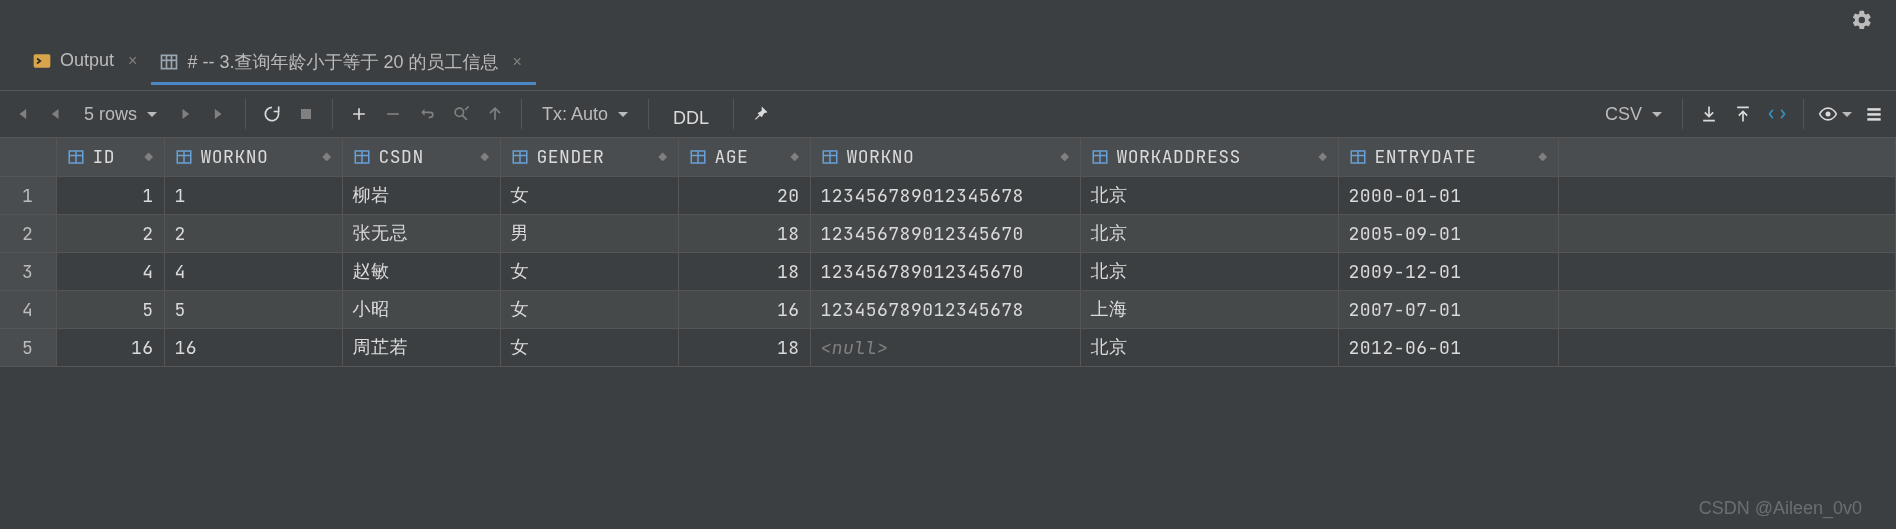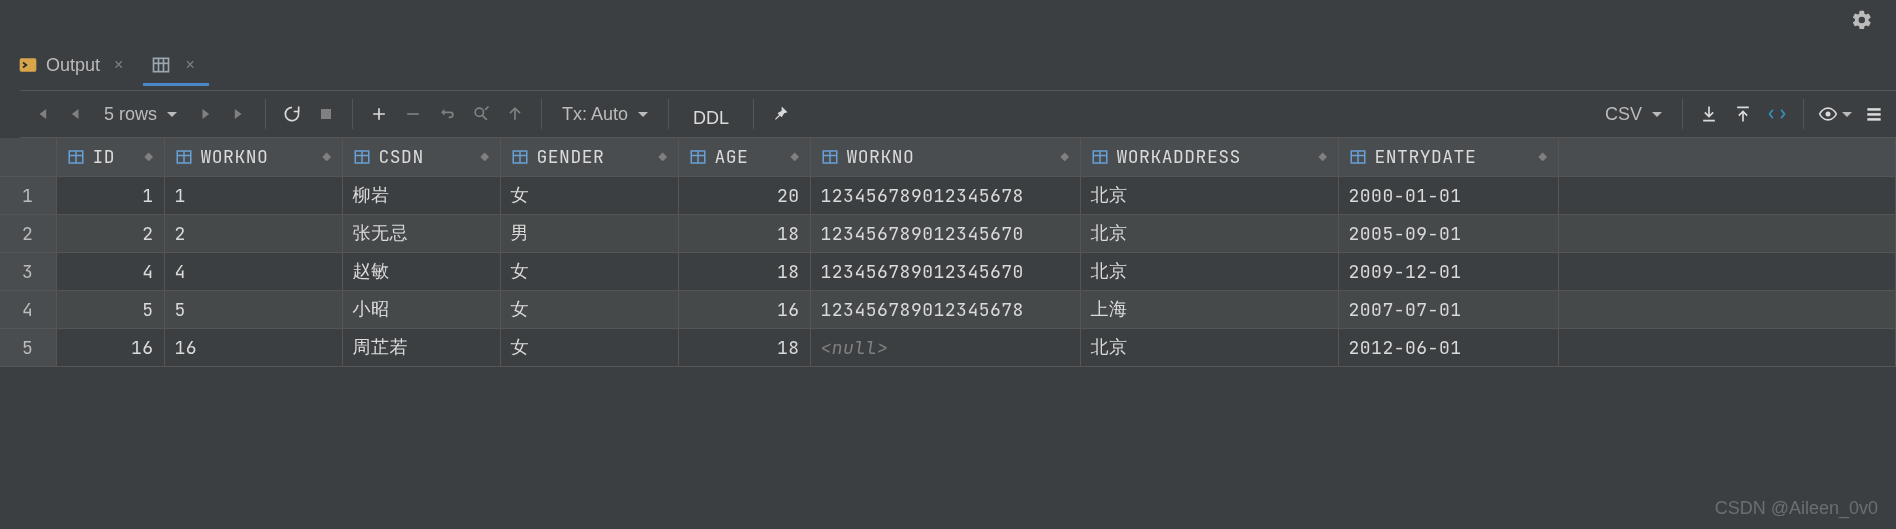--- a/index.html
+++ b/index.html
@@ -40,24 +40,24 @@
   .icon-btn {
     width: 28px; height: 28px;
     display: inline-flex; align-items: center; justify-content: center;
     color: var(--fg); cursor: pointer;
   }
   .icon-btn svg { width: 22px; height: 22px; fill: currentColor; }
 
   
   .tabs {
     display: flex;
-    align-items: center;
+    align-items: flex-start;
     height: 50px;
-    padding-left: 10px;
-    gap: 6px;
+    padding-left: 24px;
+    gap: 0;
   }
   .tab {
     display: flex; align-items: center; gap: 8px;
     padding: 10px 14px 10px 8px;
     color: var(--fg);
     position: relative;
     cursor: pointer;
   }
   .tab.active::after {
     content: "";
@@ -71,21 +71,20 @@
 
   
   .toolbar {
     display: flex;
     align-items: center;
     height: 48px;
     border-top: 1px solid var(--border);
     border-bottom: 1px solid var(--border);
     padding: 0 6px;
     gap: 2px;
-    margin-left: 20px;
   }
   .sep { width: 1px; height: 30px; background: var(--border); margin: 0 8px; }
   .tb-btn {
     min-width: 32px; height: 32px;
     display: inline-flex; align-items: center; justify-content: center;
     color: var(--fg-dim);
     cursor: pointer;
     padding: 0 4px;
   }
   .tb-btn.enabled { color: var(--fg-bright); }
@@ -133,21 +132,21 @@
   .sort-icon { color: var(--fg-dim); font-size: 14px; }
   .grid tbody tr:nth-child(odd) td.cell { background: var(--bg); }
   .grid tbody tr:nth-child(even) td.cell { background: #45494a; }
   .grid tbody td.rownum { background:#4a4d4f; text-align:center; }
   .cell { color: var(--fg-bright); }
   .cell.num { text-align: right; }
   .cell.nullval { color: var(--fg-dim); font-style: italic; }
 
   .watermark {
     position: absolute;
-    right: 18px;
+    right: 34px;
     bottom: 10px;
     color: #6a6f72;
     font-size: 18px;
   }
   .ddl-btn {
     padding: 0 14px;
     height: 30px;
     color: var(--fg-bright);
     display:inline-flex; align-items:flex-end;
     cursor:pointer;
@@ -178,20 +177,21 @@
   </div>
   <div class="tab active">
     <span class="tab-icon">
       <svg viewBox="0 0 24 24">
           <rect x="3" y="4" width="18" height="16" fill="none" stroke="#9aa7b0" stroke-width="2"></rect>
           <line x1="3" y1="10" x2="21" y2="10" stroke="#9aa7b0" stroke-width="2"></line>
           <line x1="9" y1="4" x2="9" y2="20" stroke="#9aa7b0" stroke-width="2"></line>
           <line x1="15" y1="4" x2="15" y2="20" stroke="#9aa7b0" stroke-width="2"></line>
         </svg>
     </span>
+    <span># -- 3.查询年龄小于等于 20 的员工信息</span>
     <span class="close">×</span>
   </div>
 </div>
 
 <div class="toolbar">
   <span class="tb-btn">
       <svg viewBox="0 0 24 24">
         <path d="M7 6v12M17 6l-8 6 8 6z"></path>
       </svg>
     </span>

